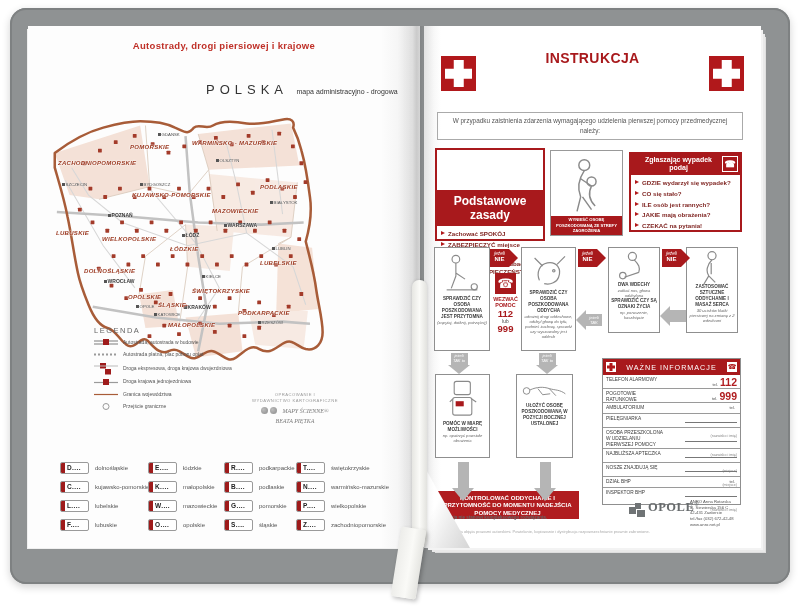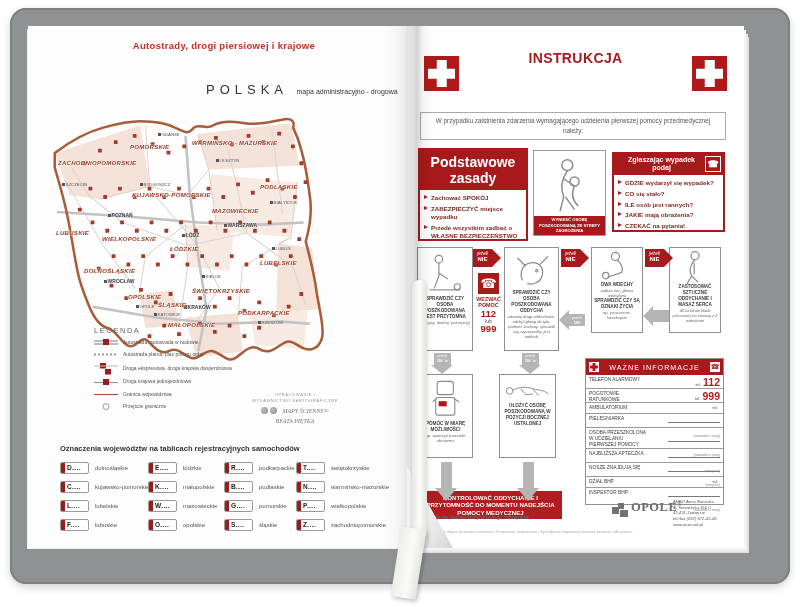--- a/index.html
+++ b/index.html
@@ -3,21 +3,21 @@
 <meta charset="utf-8">
 <style>
   html,body{margin:0;padding:0;}
   body{width:800px;height:607px;background:#ffffff;font-family:"Liberation Sans",sans-serif;position:relative;overflow:hidden;}
   
   .book{position:absolute;left:10px;top:8px;width:780px;height:576px;background:#8f9293;border-radius:16px;
         box-shadow:0 3px 8px rgba(0,0,0,.18), inset 0 0 0 2px #7e8182;}
   .page{position:absolute;background:#fff;}
   .page-left{left:18px;top:18px;width:392px;height:522px;background:linear-gradient(to right,#fdfdfd 90%,#ececec 100%);
              box-shadow:-2px 2px 0 -1px #f0f0f0;}
-  .page-right{left:397px;top:18px;width:337px;height:522px;background:linear-gradient(to right,#ededed 0,#ffffff 5%);
+  .page-right{left:414px;top:18px;width:337px;height:522px;background:linear-gradient(to right,#ededed 0,#ffffff 5%);
              box-shadow:3px 3px 0 -1px #f3f3f3,6px 6px 0 -2px #e9e9e9,8px 8px 0 -3px #dedede;}
   .spine{position:absolute;left:388px;top:18px;width:36px;height:522px;z-index:5;pointer-events:none;
          background:linear-gradient(to right,rgba(0,0,0,0) 0,rgba(0,0,0,.07) 40%,rgba(0,0,0,.15) 52%,rgba(0,0,0,.05) 68%,rgba(0,0,0,0) 100%);}
   .ribbon-top{position:absolute;left:402px;top:272px;width:15px;height:268px;z-index:6;border-radius:7px;
          background:linear-gradient(to right,#e6e6e2,#fbfbf8 50%,#e2e2de);box-shadow:0 0 3px rgba(0,0,0,.15);}
   .ribbon-tail{position:absolute;left:396px;top:528px;width:25px;height:70px;z-index:7;border-radius:2px;
          background:linear-gradient(to right,#ededea,#fafaf7 55%,#e5e5e1);transform:rotate(9deg);box-shadow:2px 2px 4px rgba(0,0,0,.25);}
   .curl{position:absolute;left:0;top:440px;width:46px;height:82px;z-index:4;
         background:linear-gradient(115deg,#ffffff 35%,#ececec 62%,#d5d5d5 100%);
         clip-path:polygon(0 0,100% 100%,0 100%);}
@@ -51,21 +51,21 @@
   .pitem .reg{font-size:6px;color:#555;margin-left:6px;white-space:nowrap;}
   
   .cross{position:absolute;width:35px;height:35px;background:#b1181b;}
   .cross::before{content:"";position:absolute;left:50%;top:12%;width:30%;height:76%;background:#fff;transform:translateX(-50%);}
   .cross::after{content:"";position:absolute;top:50%;left:12%;height:30%;width:76%;background:#fff;transform:translateY(-50%);}
   .rp-title{position:absolute;left:56px;top:24px;width:225px;text-align:center;font-size:14px;line-height:1.25;font-weight:bold;color:#a8191c;letter-spacing:.4px;}
   .intro{position:absolute;left:13px;top:86px;width:306px;border:1px solid #aaa;font-size:6.4px;color:#555;text-align:center;padding:3px 6px 4px 6px;line-height:1.5;box-sizing:border-box;}
   .redbox{position:absolute;border:2px solid #a8191c;background:#fff;box-sizing:border-box;}
   .redbox .rhead{background:#a8191c;color:#fff;font-weight:bold;text-align:center;position:relative;}
   .basic{left:11px;top:122px;width:110px;height:93px;}
-  .basic .rhead{font-size:14px;padding:4px 0;}
+  .basic .rhead{font-size:12px;padding:4px 0;margin-top:40px;}
   .report{left:205px;top:126px;width:113px;height:80px;}
   .report .rhead{font-size:7px;line-height:1.2;padding:2px 18px 2px 4px;}
   .phn{position:absolute;right:2px;top:2px;width:14px;height:14px;background:#a8191c;border:1px solid #fff;color:#fff;font-size:9px;line-height:14px;text-align:center;}
   .blist{padding:4px 3px 0 4px;}
   .bitem{display:flex;margin-bottom:2.5px;}
   .tri{flex:0 0 0;width:0;height:0;border-left:4px solid #b1181b;border-top:2.8px solid transparent;border-bottom:2.8px solid transparent;margin:1px 3px 0 0;}
   .bitem span{font-size:6.2px;font-weight:bold;color:#7c1f1c;line-height:1.35;}
   .resc{position:absolute;left:126px;top:124px;width:73px;height:86px;border:1px solid #999;box-sizing:border-box;display:flex;flex-direction:column;align-items:center;justify-content:flex-end;background:#fff;}
   .resc svg{margin-bottom:1px;}
   .resc .rcap{width:100%;background:#a8191c;color:#fff;font-size:4.2px;font-weight:bold;text-align:center;line-height:1.3;padding:1.5px 1px;box-sizing:border-box;}
@@ -345,21 +345,20 @@
 
     <div class="credit">
       <div class="c1">OPRACOWANIE I</div>
       <div class="c1">WYDAWNICTWO KARTOGRAFICZNE</div>
       <div class="c2">
         <span class="globes"><b></b><b></b></span><span>MAPY ŚCIENNE®</span>
       </div>
       <div class="c2">BEATA PIĘTKA</div>
     </div>
 
-    <div class="plates-h">Oznaczenia województw na tablicach rejestracyjnych samochodów</div>
     <div class="plates">
       <div class="pitem">
           <span class="plate">
             <span class="band"></span>
             <span class="code">D....</span>
           </span>
           <span class="reg">dolnośląskie</span>
         </div>
       <div class="pitem">
           <span class="plate">

